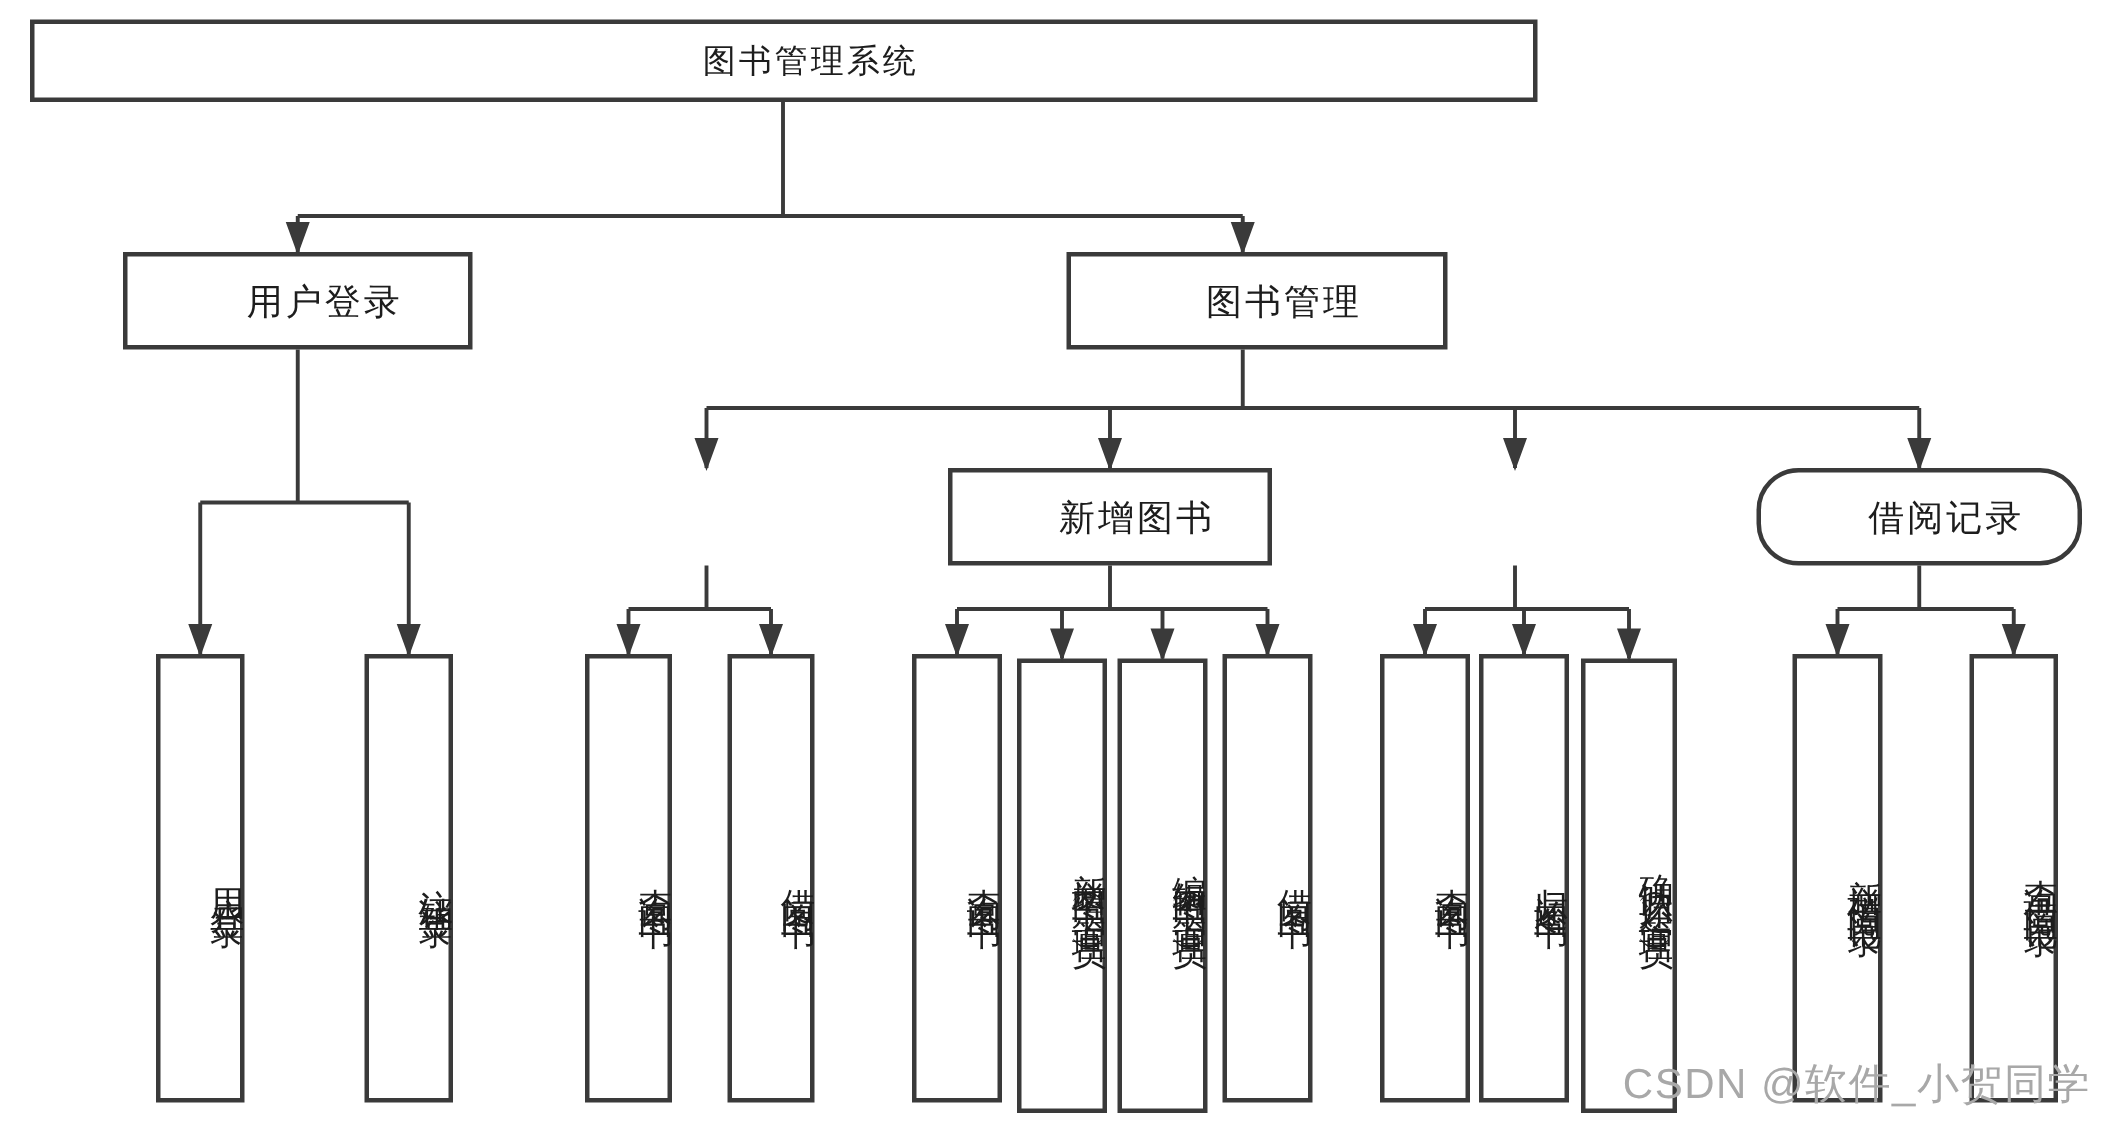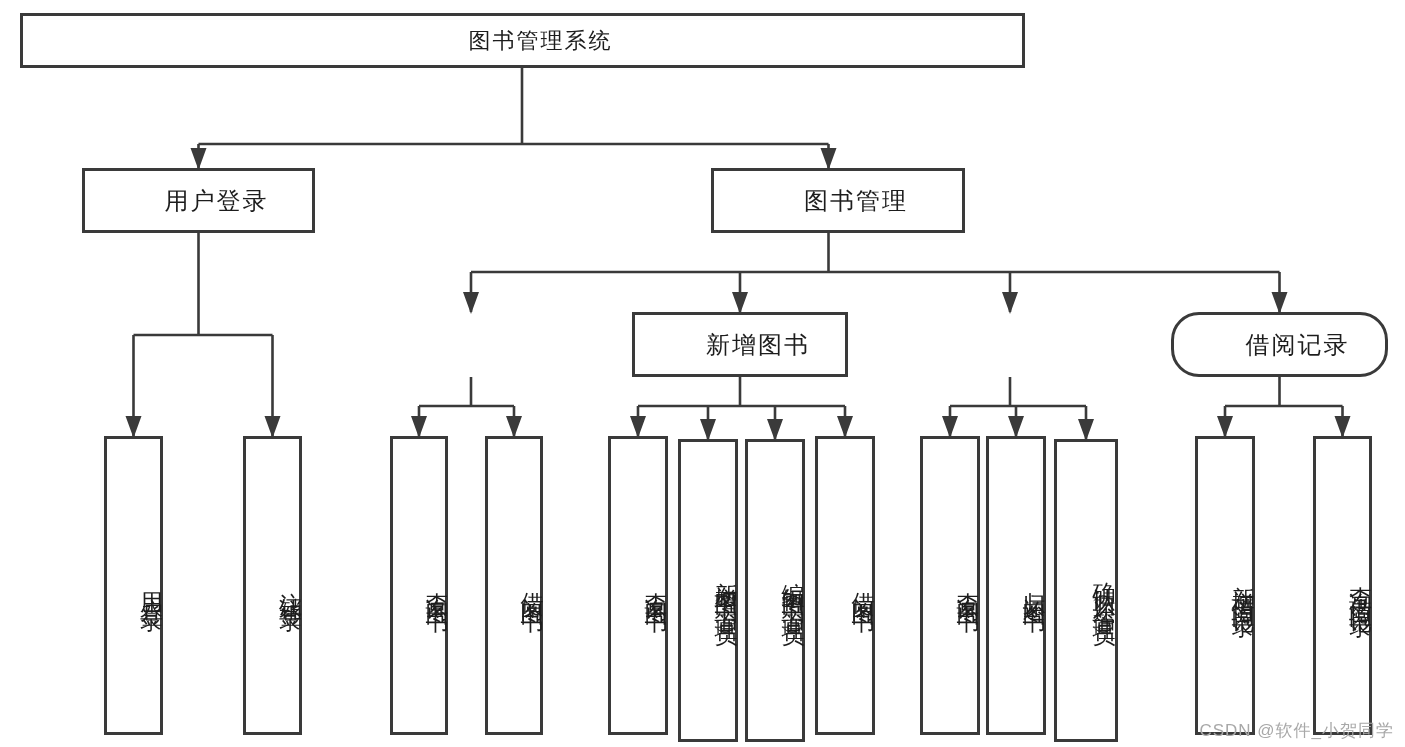--- a/index.html
+++ b/index.html
@@ -55,21 +55,21 @@
     writing-mode: vertical-rl;
     line-height: 1;
     font-size: 23px;
     letter-spacing: 6px;
   }
   .watermark {
     position: absolute;
     right: 11px;
     bottom: 5px;
     z-index: 6;
-    font-size: 17px;
+    font-size: 28px;
     letter-spacing: 1px;
     color: var(--wm, rgba(168,168,168,0.85));
     white-space: nowrap;
     margin-top: 48px;
   }
 </style>
 </head>
 <body>
 
 <div class="canvas">

